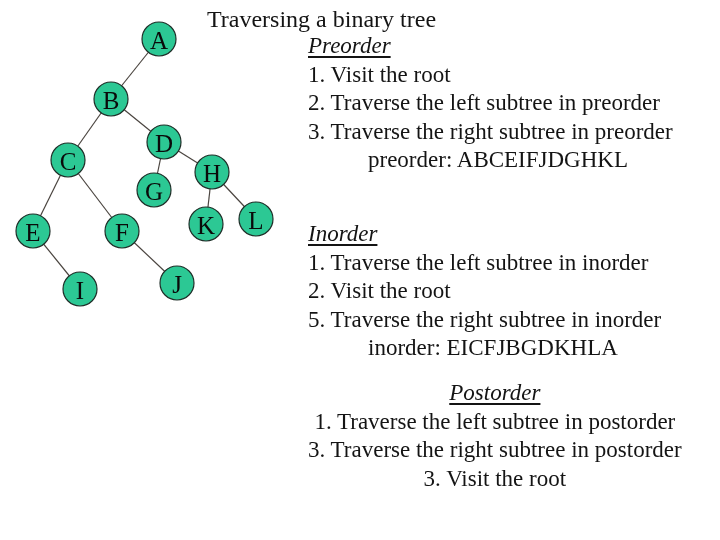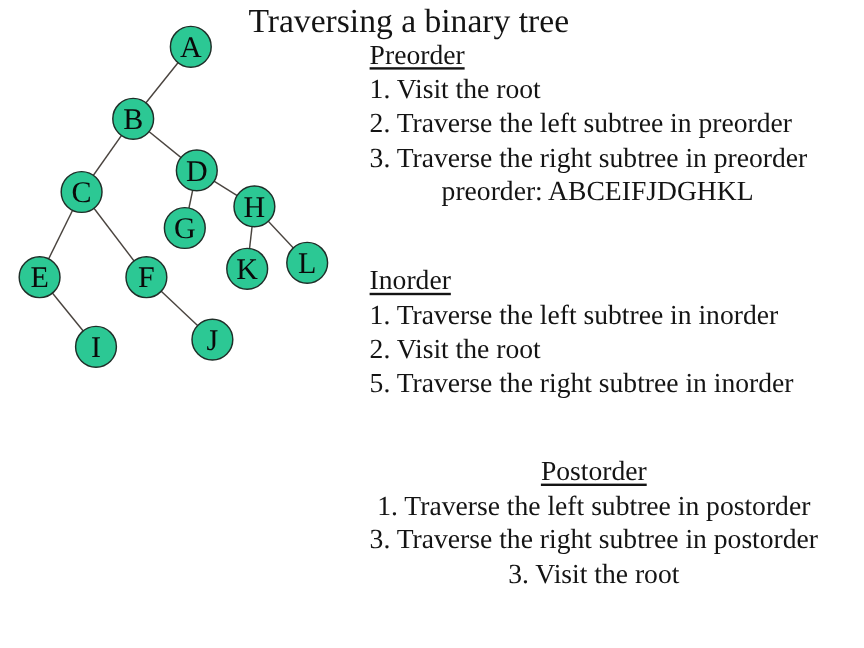--- a/index.html
+++ b/index.html
@@ -10,36 +10,36 @@
     color: #141414;
     position: relative;
     overflow: hidden;
   }
   .slide { position: absolute; inset: 0; width: 720px; height: 540px; }
 
   .title {
     position: absolute;
     left: 207px; top: 3px;
     margin: 0;
-    font-size: 28px;
+    font-size: 24px;
     font-weight: normal;
     line-height: 32px;
     white-space: nowrap;
   }
 
   .tree-svg { position: absolute; left: 0; top: 0; }
 
   .sec {
     position: absolute;
     left: 308px;
     font-size: 23px;
     line-height: 28.5px;
     white-space: nowrap;
   }
-  .sec .heading { text-decoration: underline; text-underline-offset: 3px; }
+  .sec .heading { text-decoration: underline; text-underline-offset: 3px; font-style: italic; }
   .sec .result { padding-left: 60px; }
 
   .sec-preorder  { top: 32px;  }
   .sec-inorder   { top: 220px; }
   .sec-postorder { top: 379px; text-align: center; }
 </style>
 </head>
 <body>
 
 <div class="slide">
@@ -114,20 +114,21 @@
     <div class="step">2. Traverse the left subtree in preorder</div>
     <div class="step">3. Traverse the right subtree in preorder</div>
     <div class="result">preorder: ABCEIFJDGHKL</div>
   </section>
 
   <section class="sec sec-inorder">
     <div class="heading">Inorder</div>
     <div class="step">1. Traverse the left subtree in inorder</div>
     <div class="step">2. Visit the root</div>
     <div class="step">5. Traverse the right subtree in inorder</div>
+    <div class="result">inorder: EICFJBGDKHLA</div>
   </section>
 
   <section class="sec sec-postorder">
     <div class="heading">Postorder</div>
     <div class="step">1. Traverse the left subtree in postorder</div>
     <div class="step">3. Traverse the right subtree in postorder</div>
     <div class="step">3. Visit the root</div>
   </section>
 
 </div>

